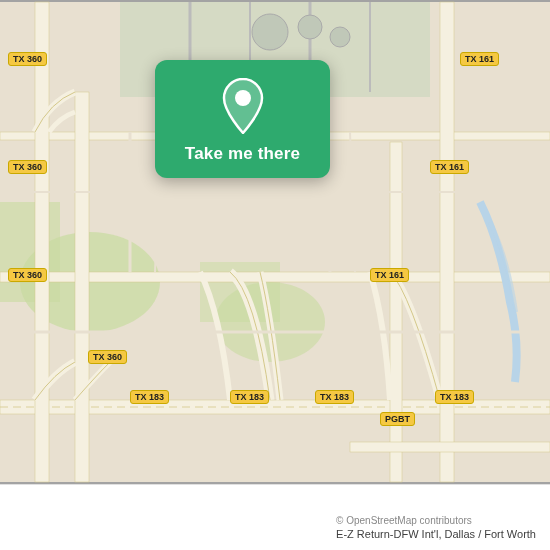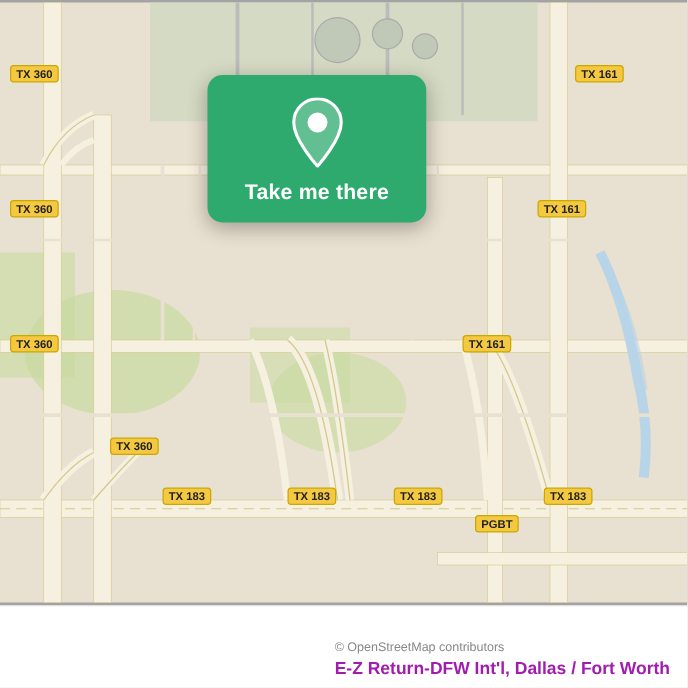--- a/index.html
+++ b/index.html
@@ -27,21 +27,21 @@
       height: 100%;
       position: absolute;
       top: 0;
       left: 0;
     }
 
     
     #location-card {
       position: absolute;
       top: 60px;
-      left: 166px;
+      left: 155px;
       width: 175px;
       background: #2eaa6e;
       border-radius: 12px;
       display: flex;
       flex-direction: column;
       align-items: center;
       padding: 18px 16px 14px;
       box-shadow: 0 4px 16px rgba(0,0,0,0.3);
       cursor: pointer;
       z-index: 10;
@@ -81,23 +81,23 @@
       flex-direction: column;
       gap: 2px;
     }
 
     #copyright-text {
       font-size: 10px;
       color: #888;
     }
 
     #location-name {
-      font-size: 14px;
-      font-weight: 700;
-      color: #a21caf;
+      font-size: 11px;
+      font-weight: 400;
+      color: #404040;
     }
 
     #moovit-logo {
       display: flex;
       align-items: center;
       gap: 5px;
     }
 
     #moovit-icon {
       width: 32px;

